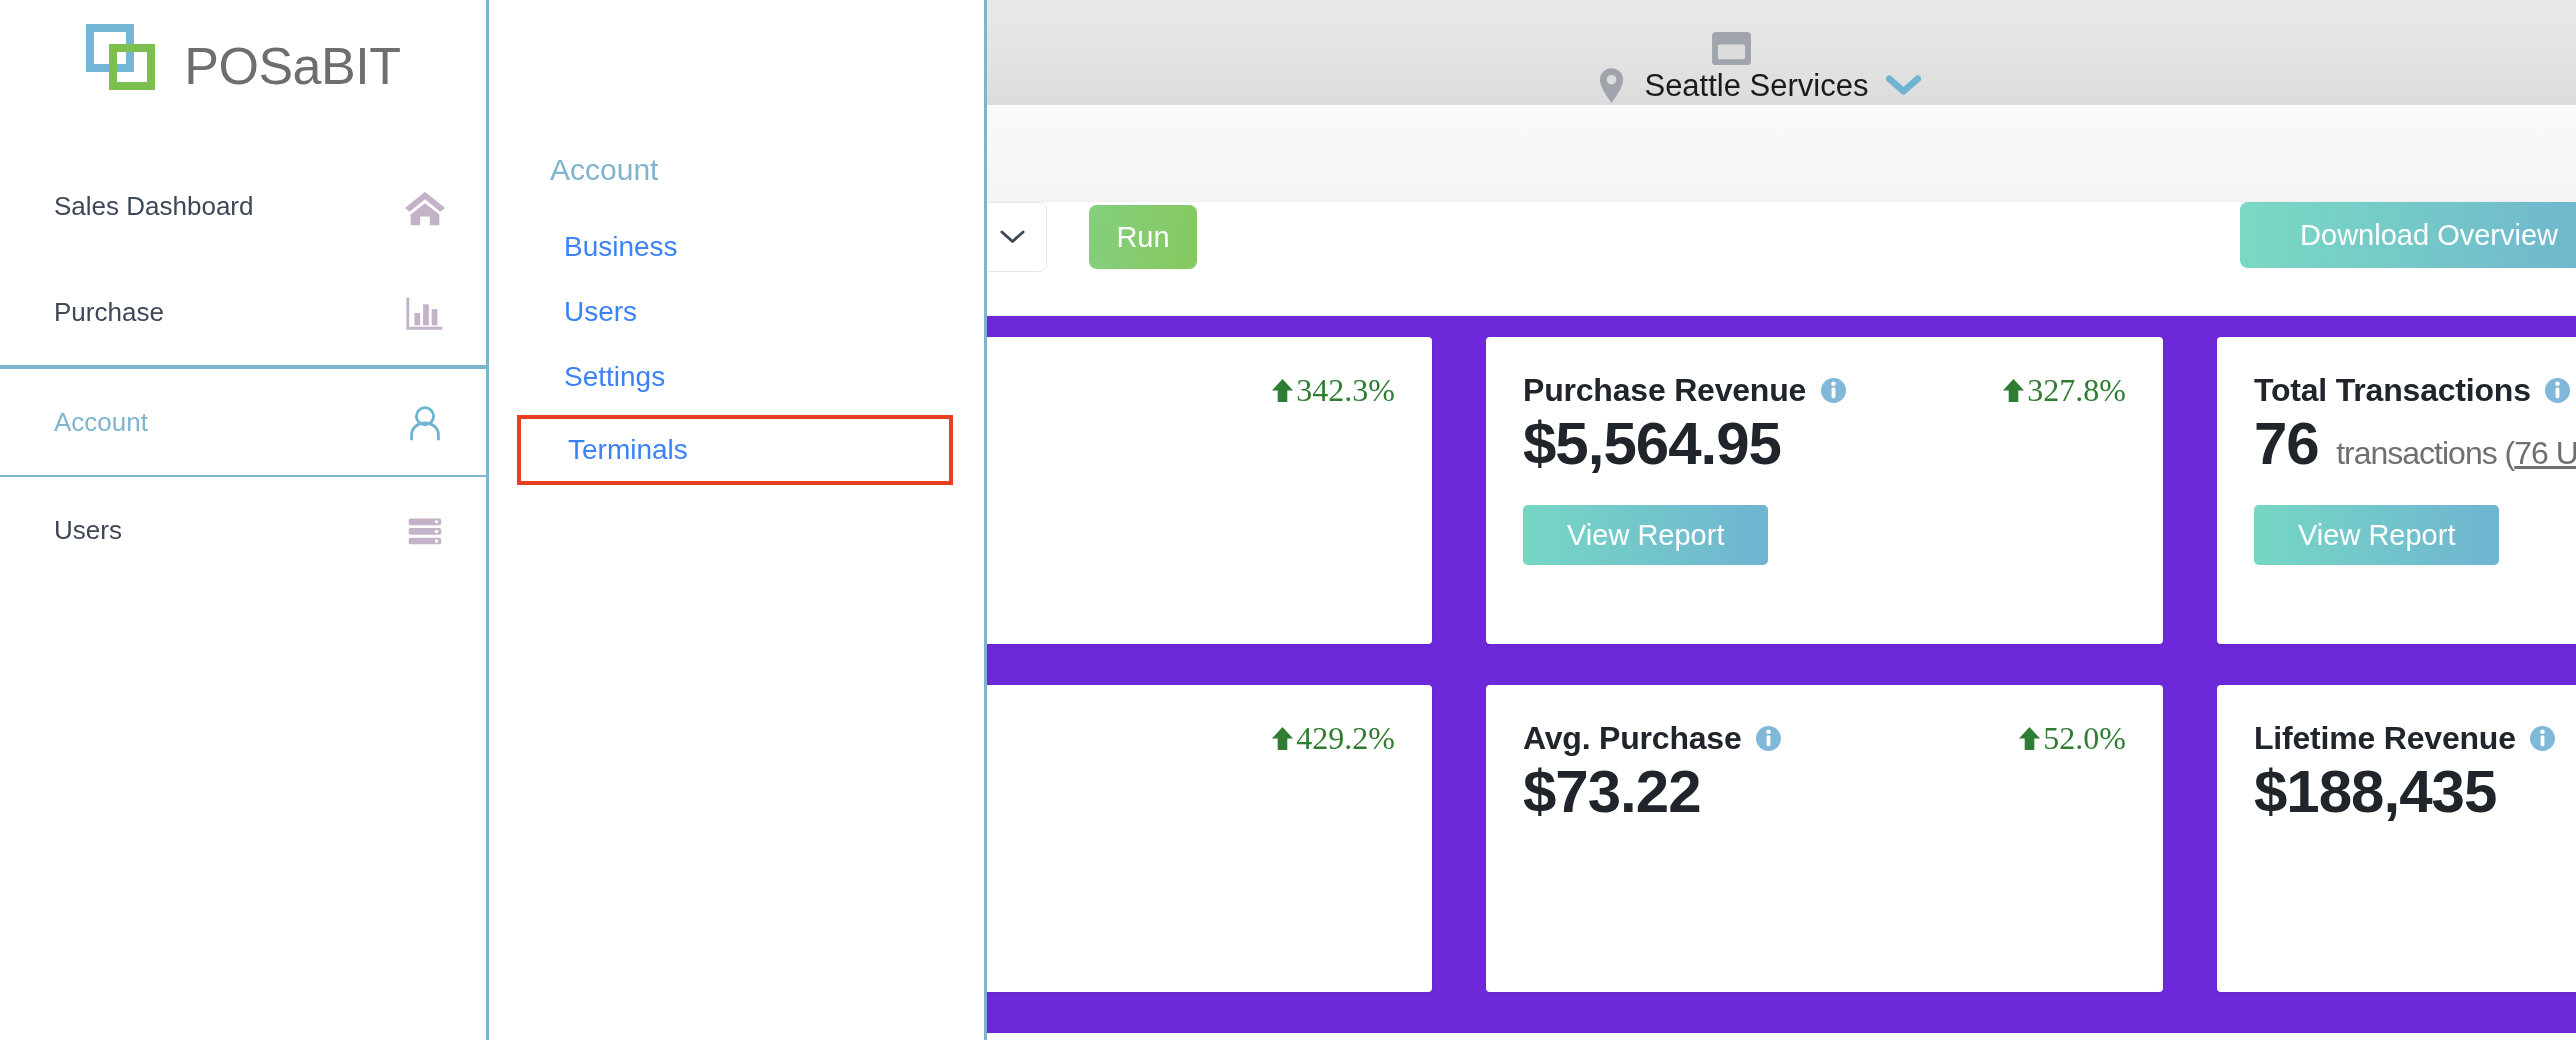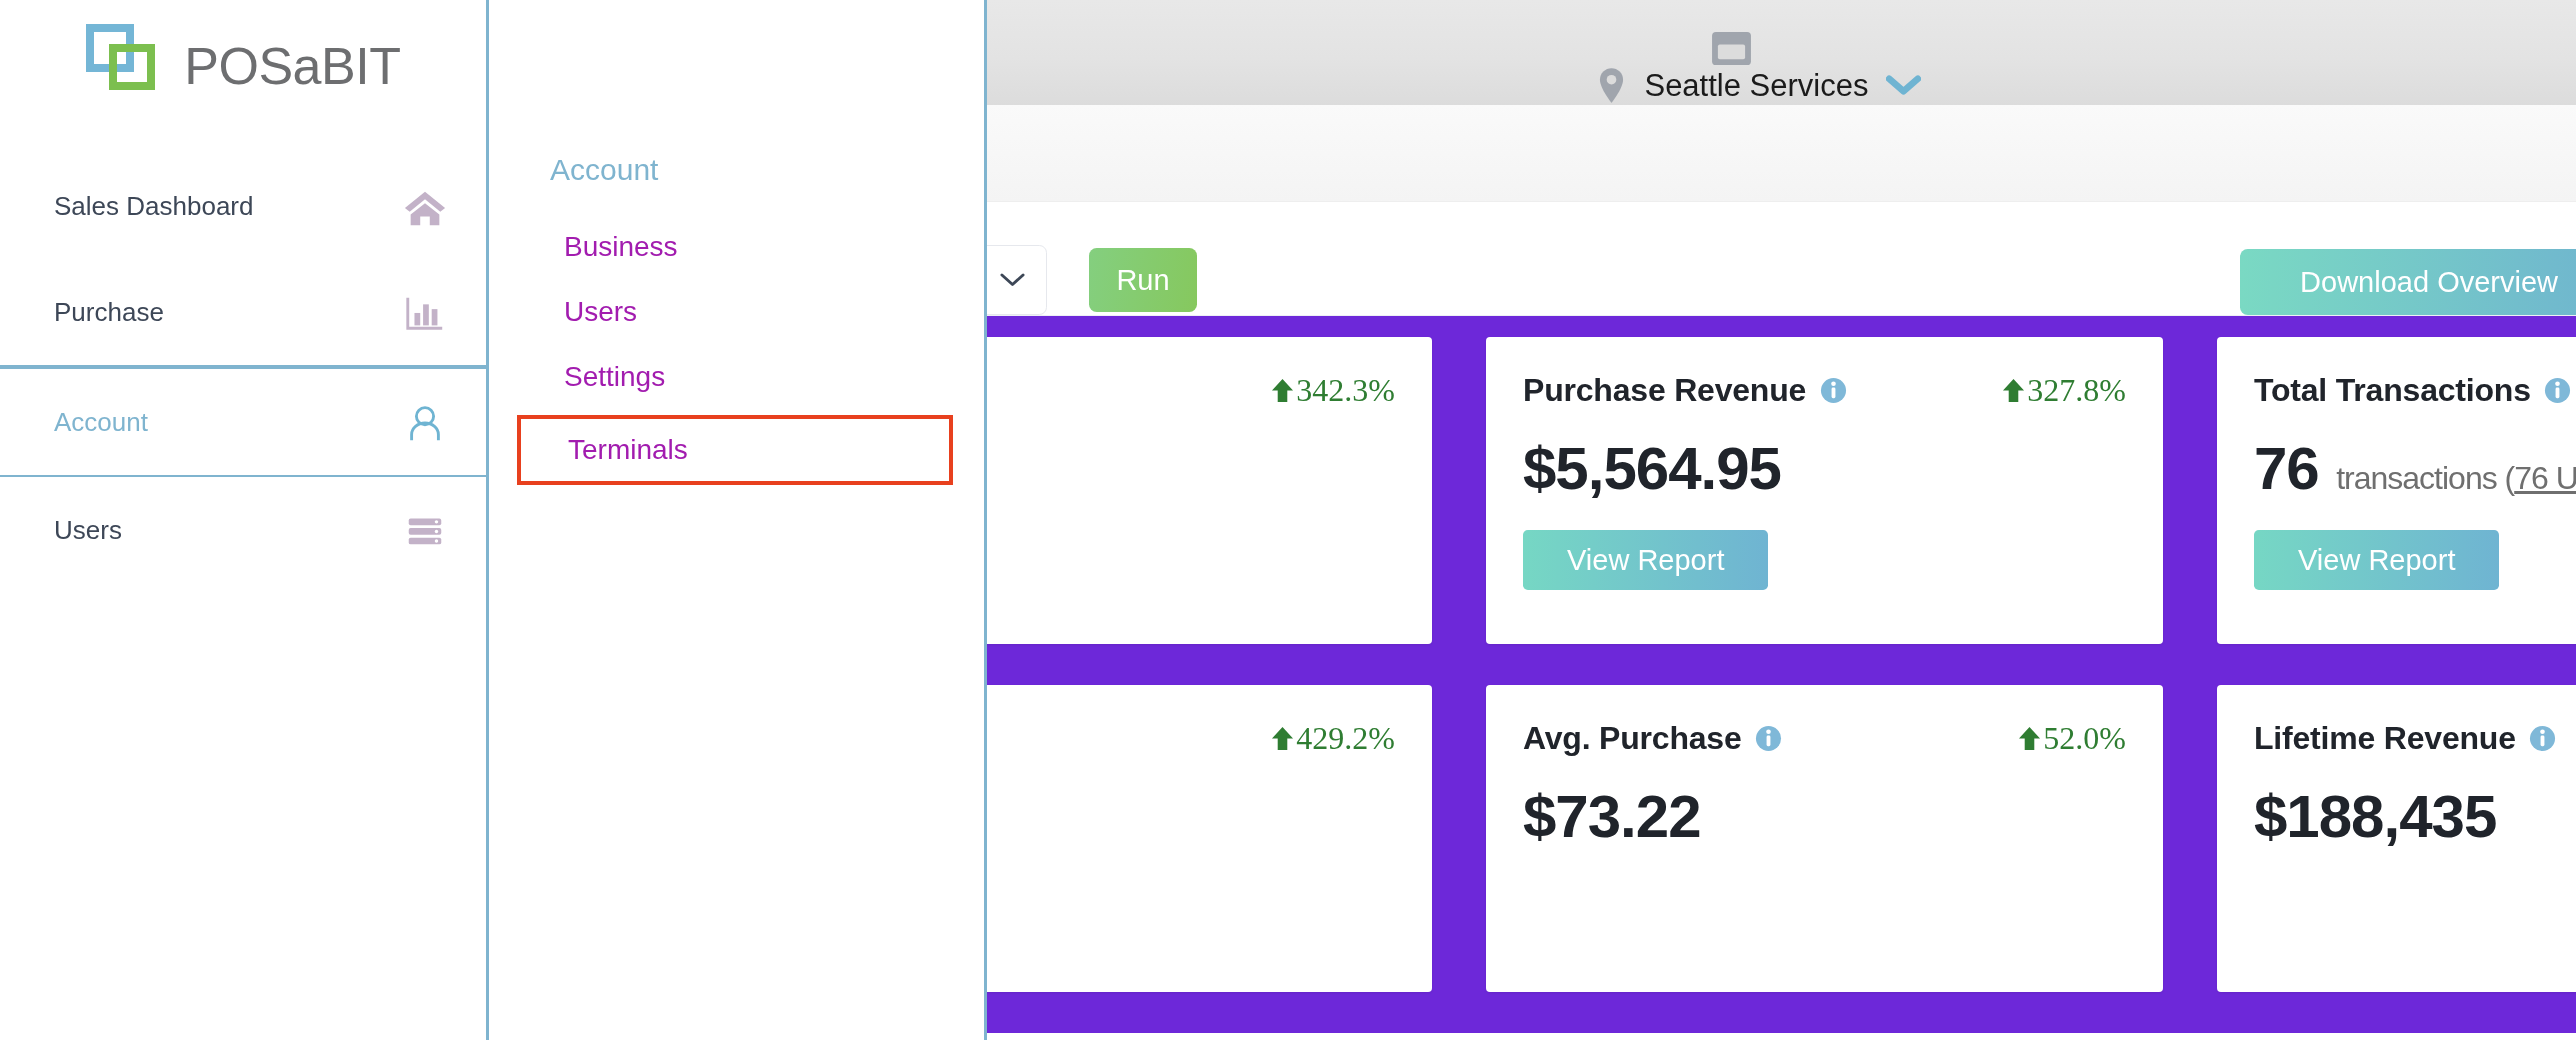--- a/index.html
+++ b/index.html
@@ -65,21 +65,21 @@
     position:absolute;left:486px;top:0;width:501px;height:1040px;
     background:#ffffff;border-left:3.9px solid #7fb4cf;border-right:3.9px solid #7fb4cf;
     box-sizing:border-box;z-index:35;
   }
   .submenu-title{
     font-size:30px;color:#7fb4cf;padding:155px 0 0 61px;line-height:1;
   }
   .submenu-list{margin-top:29px;}
   .submenu-item{
     height:65px;display:flex;align-items:center;padding-left:75px;
-    font-size:28px;color:#a21caf;box-sizing:border-box;cursor:pointer;
+    font-size:28px;color:#3b82f6;box-sizing:border-box;cursor:pointer;
   }
   .submenu-item.highlight{
     border:4.8px solid #e8401e;margin:5.8px 31px 5.8px 28px;padding-left:47px;
     height:70px;
   }
 
   
   .main{
     position:absolute;left:987px;top:0;right:0;height:1040px;
     background:#ffffff;z-index:10;
@@ -94,21 +94,21 @@
   .loc-pin{margin-right:19.3px;display:flex;align-items:center;}
   .loc-name{font-size:31px;color:#1b1b1b;white-space:nowrap;margin-right:17.4px;}
   .chev-blue{display:flex;align-items:center;}
 
   .subbar{
     height:96px;background:linear-gradient(180deg,#fafafa 0%,#f4f4f4 100%);
     border-bottom:1px solid #eeeeee;
   }
 
   .toolbar{
-    height:114px;background:#ffffff;display:flex;align-items:flex-end;
+    height:114px;background:#ffffff;display:flex;align-items:flex-start;
     justify-content:space-between;border-bottom:1px solid #eef0f5;
     padding:0 43px 0 0;box-sizing:border-box;position:relative;
   }
   .toolbar-left{display:flex;align-items:center;margin-left:-58px;}
   .select-box{
     width:118px;height:70px;border:1.9px solid #e6e8ed;border-radius:7.7px;
     background:#fff;display:flex;align-items:center;justify-content:flex-end;
     padding-right:21px;box-sizing:border-box;cursor:pointer;
   }
   .btn-run{
@@ -144,21 +144,21 @@
     font-size:32px;font-weight:bold;color:#20242b;display:flex;align-items:center;
     white-space:nowrap;letter-spacing:-0.2px;
   }
   .info-icon{margin-left:13.5px;display:inline-flex;align-items:center;}
   .delta{
     font-size:32px;color:#2f7d32;display:flex;align-items:center;
     font-family:"Liberation Serif", serif;white-space:nowrap;
   }
   .delta .arrow{margin-right:1.9px;display:inline-flex;}
   .card-value{
-    font-size:60px;font-weight:bold;color:#20242b;margin-top:25px;
+    font-size:60px;font-weight:bold;color:#20242b;
     letter-spacing:-1px;display:flex;align-items:baseline;white-space:nowrap;
   }
   .value-suffix{
     font-size:32px;font-weight:normal;color:#6f6f6f;margin-left:17.4px;
   }
   .value-suffix a{color:#6f6f6f;text-decoration:underline;cursor:pointer;}
   .btn-view{
     margin-top:27px;height:60px;border:none;border-radius:4.8px;
     background:linear-gradient(90deg,#76d7c4 0%,#6fb4d2 100%);
     color:#ffffff;font-size:29px;font-family:"Liberation Sans", sans-serif;

